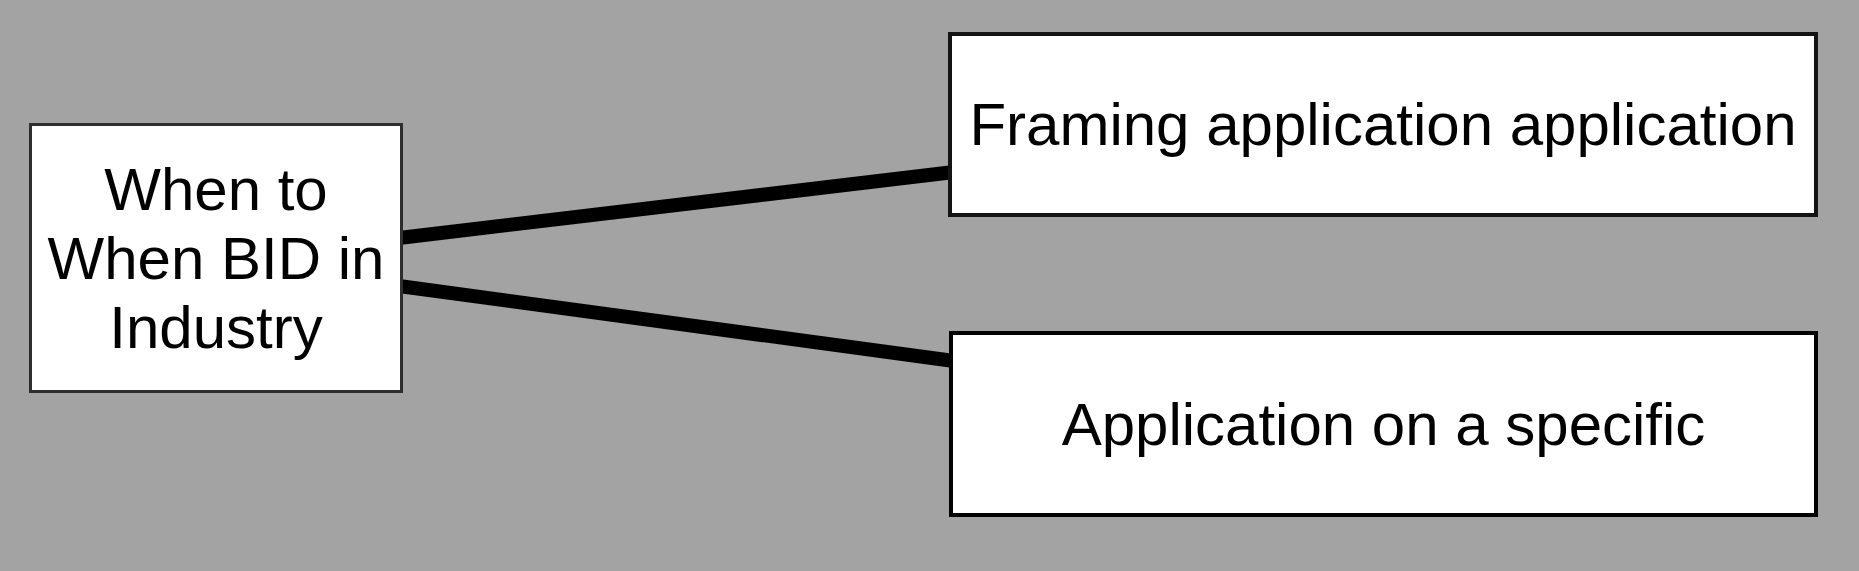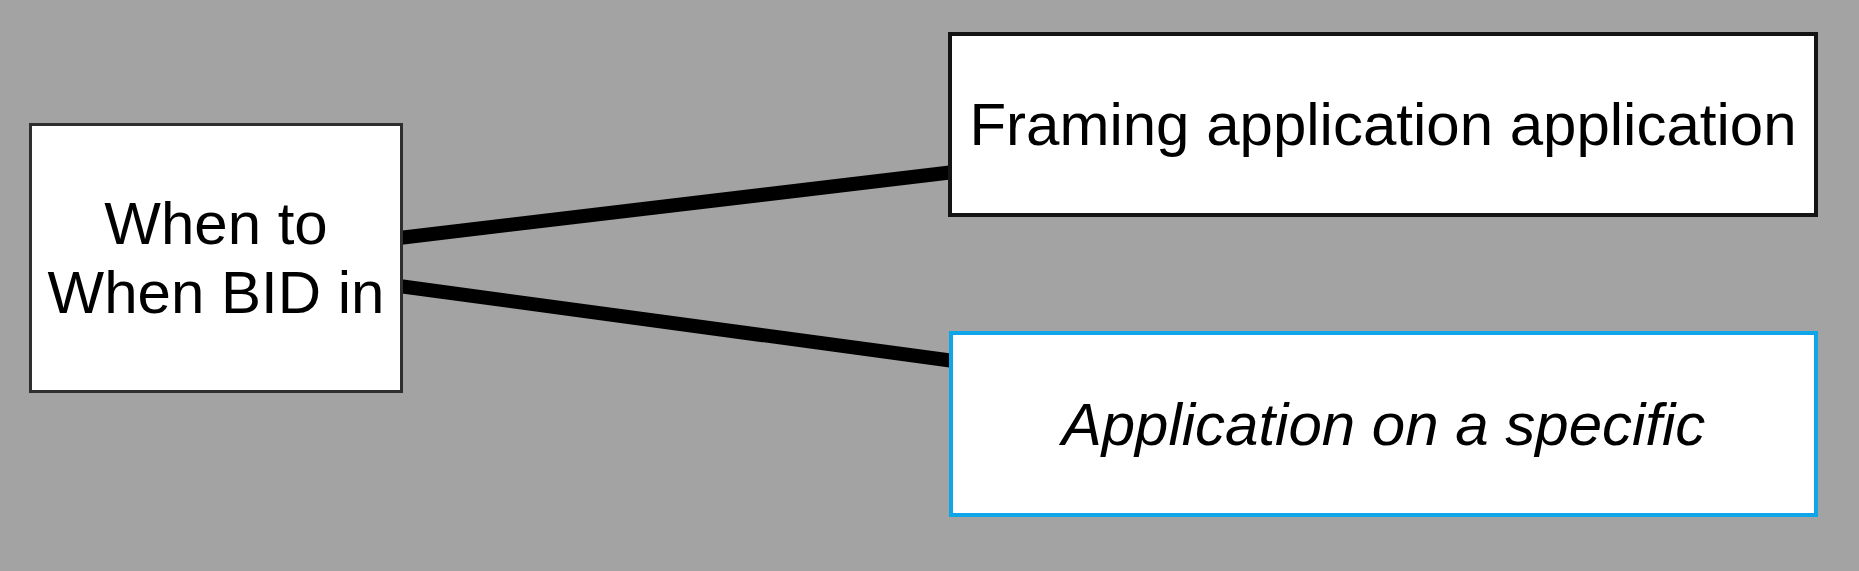--- a/index.html
+++ b/index.html
@@ -52,37 +52,37 @@
     top: 32px;
     width: 870px;
     height: 185px;
     border: 4px solid #141414;
   }
   .node-child-bottom {
     left: 949px;
     top: 331px;
     width: 869px;
     height: 186px;
-    border: 4px solid #0ea5e9;
-    font-style: italic;
+    border: 4px solid #000000;
   }
 </style>
 </head>
 <body>
 
 <div class="diagram-canvas">
 
   <svg class="edges-layer" viewBox="0 0 1859 571" xmlns="http://www.w3.org/2000/svg" aria-hidden="true">
     <line x1="399" y1="238" x2="954" y2="172" stroke="#000000" stroke-width="14"></line>
     <line x1="399" y1="286" x2="954" y2="361" stroke="#000000" stroke-width="14"></line>
   </svg>
 
   <div class="node node-root">
     <span>When to</span>
     <span>When BID in</span>
+    <span>Industry</span>
   </div>
 
   <div class="node node-child-top">
     <span>Framing application application</span>
   </div>
 
   <div class="node node-child-bottom">
     <span>Application on a specific</span>
   </div>
 

